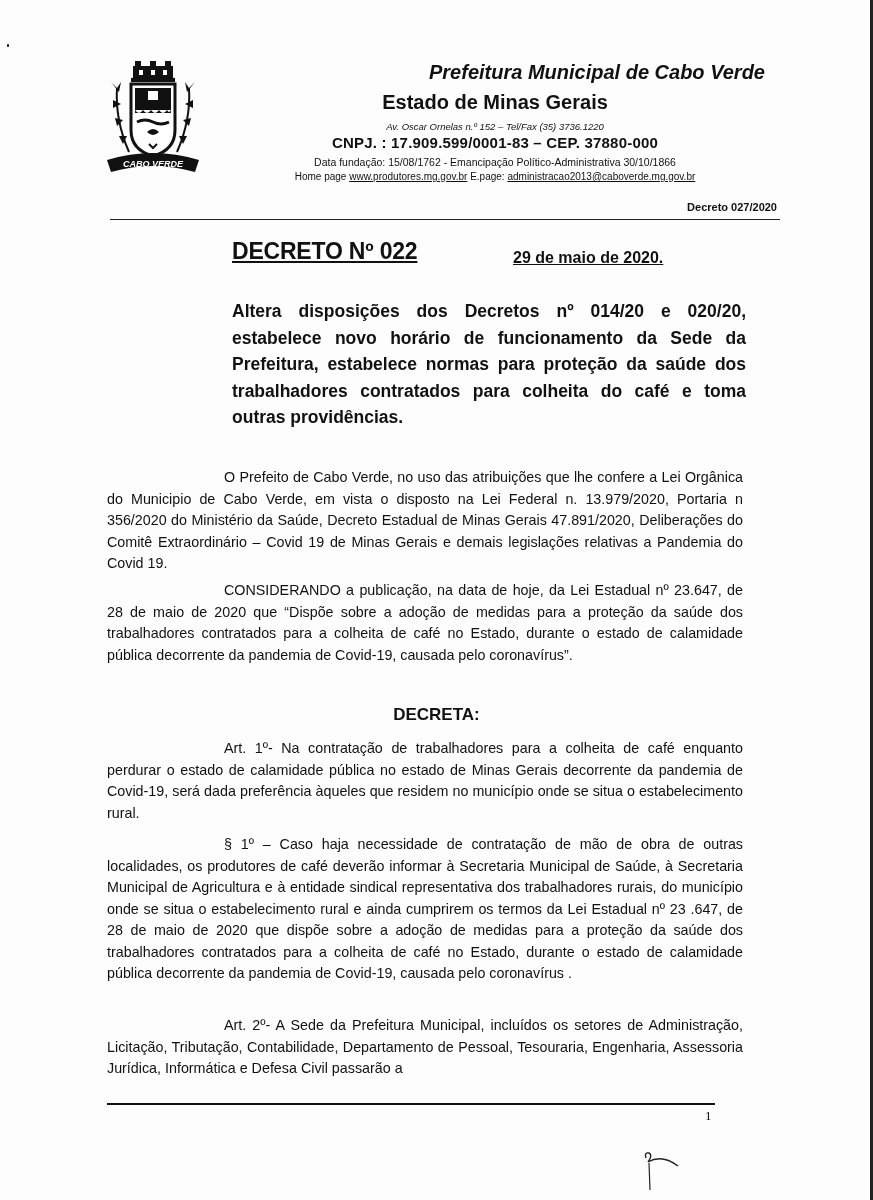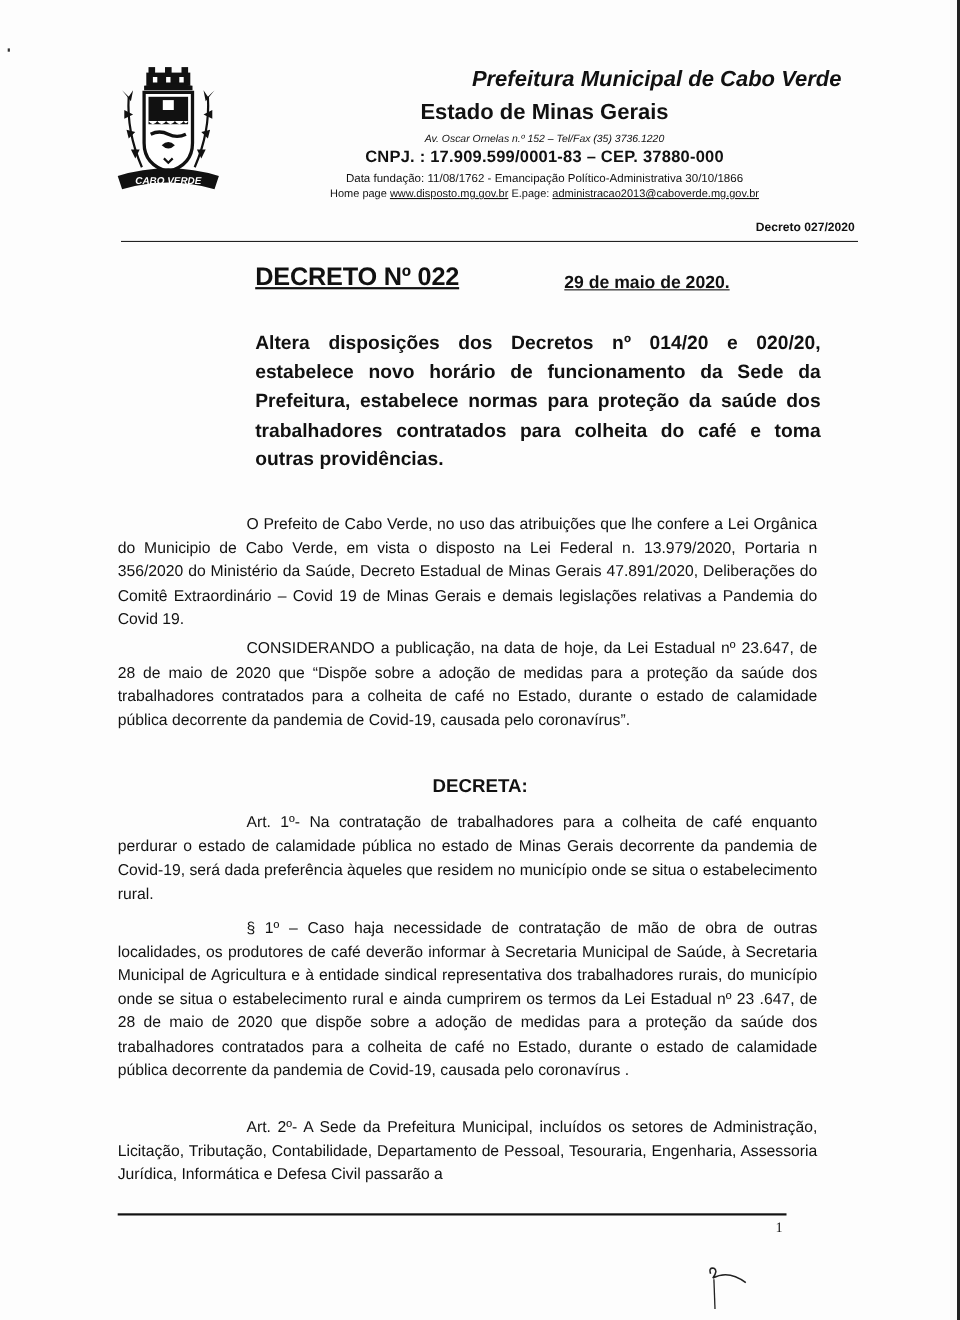--- a/index.html
+++ b/index.html
@@ -73,24 +73,24 @@
     <path d="M86 28 Q88 60 74 92" fill="none" stroke="#111" stroke-width="2"></path>
 
     <path d="M4 100 Q50 86 96 100 L92 112 Q50 100 8 112 Z" fill="#111"></path>
     <text x="50" y="107" font-size="9" font-weight="bold" fill="#fff" text-anchor="middle" font-family="Liberation Sans, sans-serif" font-style="italic">CABO VERDE</text>
   </svg>
 
   <div class="hdr hdr-title">Prefeitura Municipal de Cabo Verde</div>
   <div class="hdr hdr-state">Estado de Minas Gerais</div>
   <div class="hdr hdr-addr">Av. Oscar Ornelas n.º 152 – Tel/Fax (35) 3736.1220</div>
   <div class="hdr hdr-cnpj">CNPJ. : 17.909.599/0001-83 – CEP. 37880-000</div>
-  <div class="hdr hdr-found">Data fundação: 11/08/1762 - Emancipação Político-Administrativa 30/10/1866</div>
+  <div class="hdr hdr-found">Data fundação: 15/08/1762 - Emancipação Político-Administrativa 30/10/1866</div>
   <div class="hdr hdr-web">
     <span>Home page</span>
-    <a>www.disposto.mg.gov.br</a>
+    <a>www.produtores.mg.gov.br</a>
     <span>E.page:</span>
     <a>administracao2013@caboverde.mg.gov.br</a>
   </div>
 
   <div class="ref">Decreto 027/2020</div>
   <div class="hrule"></div>
 
   <div class="title">DECRETO Nº 022</div>
   <div class="date">29 de maio de 2020.</div>
 

